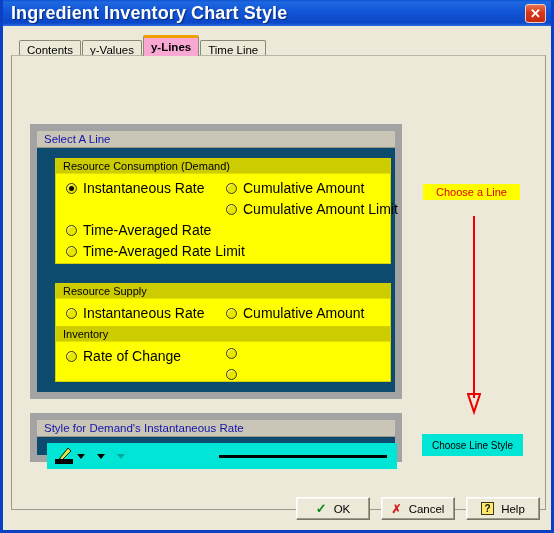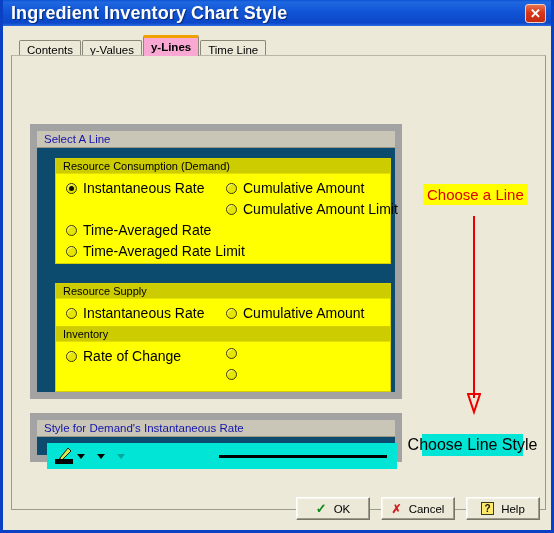--- a/index.html
+++ b/index.html
@@ -165,21 +165,21 @@
     padding-left: 7px;
     border-bottom: 1px solid #e2e000;
   }
   .ypanel-body {
     position: absolute;
     left: 0; right: 0; top: 15px; bottom: 0;
   }
 
   #panel-demand    { left: 18px; top: 10px; width: 336px; height: 106px; }
   #panel-supply    { left: 18px; top: 135px; width: 336px; height: 62px; }
-  #panel-inventory { left: 18px; top: 178px; width: 336px; height: 66px; }
+  #panel-inventory { left: 18px; top: 178px; width: 336px; height: 56px; }
 
   
   .radio-row {
     position: absolute;
     display: flex;
     align-items: center;
     cursor: pointer;
     white-space: nowrap;
   }
   .radio-mark {
@@ -282,42 +282,42 @@
     width: 168px;
     height: 3px;
     background: #000000;
   }
 
   
   .annot-choose-line {
     position: absolute;
     left: 411px;
     top: 128px;
-    padding: 2px 4px;
+    padding: 2px 13px;
     background: #ffff00;
     color: #dd0000;
-    font-size: 15px;
+    font-size: 11px;
     white-space: nowrap;
   }
   .annot-arrow {
     position: absolute;
     left: 455px;
     top: 160px;
     width: 14px;
     height: 200px;
   }
   .annot-btn {
     position: absolute;
     left: 410px;
     top: 378px;
     width: 101px;
     height: 22px;
     background: #00e5d5;
     color: #000000;
-    font-size: 16px;
+    font-size: 10px;
     display: flex;
     align-items: center;
     justify-content: center;
     cursor: pointer;
     white-space: nowrap;
   }
 
   
   .btnbar {
     position: absolute;

